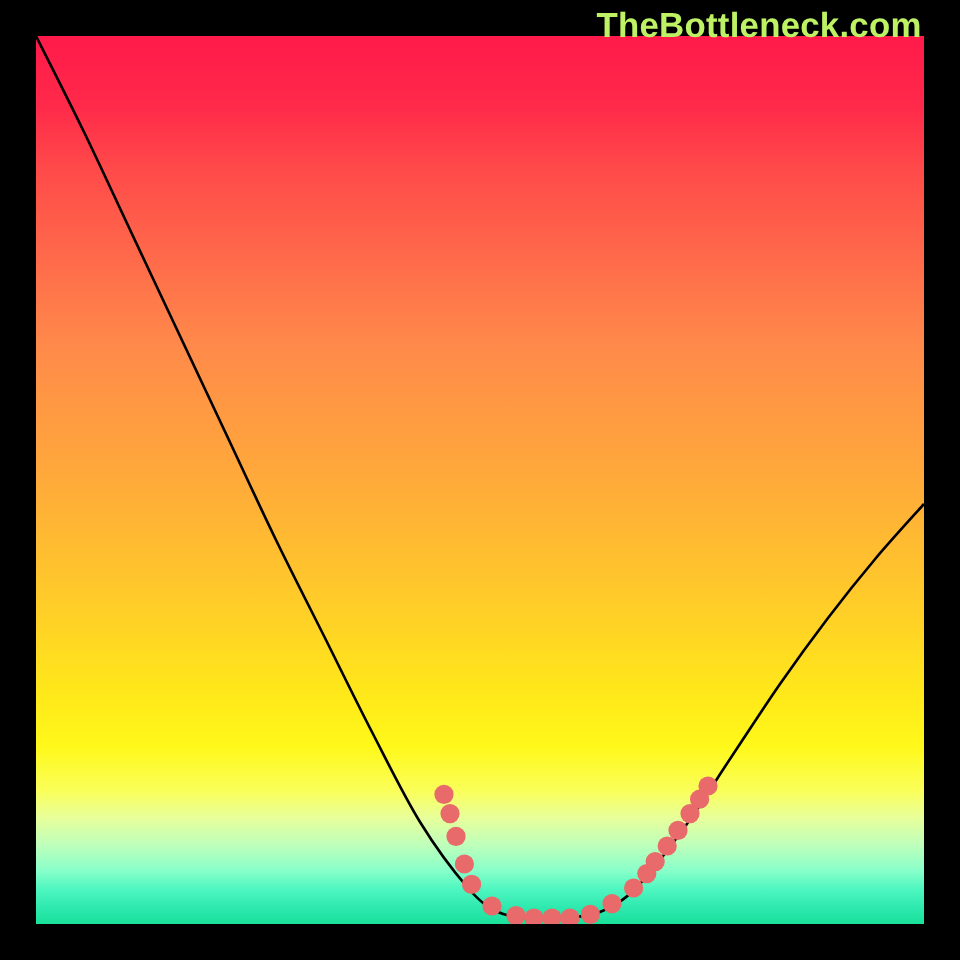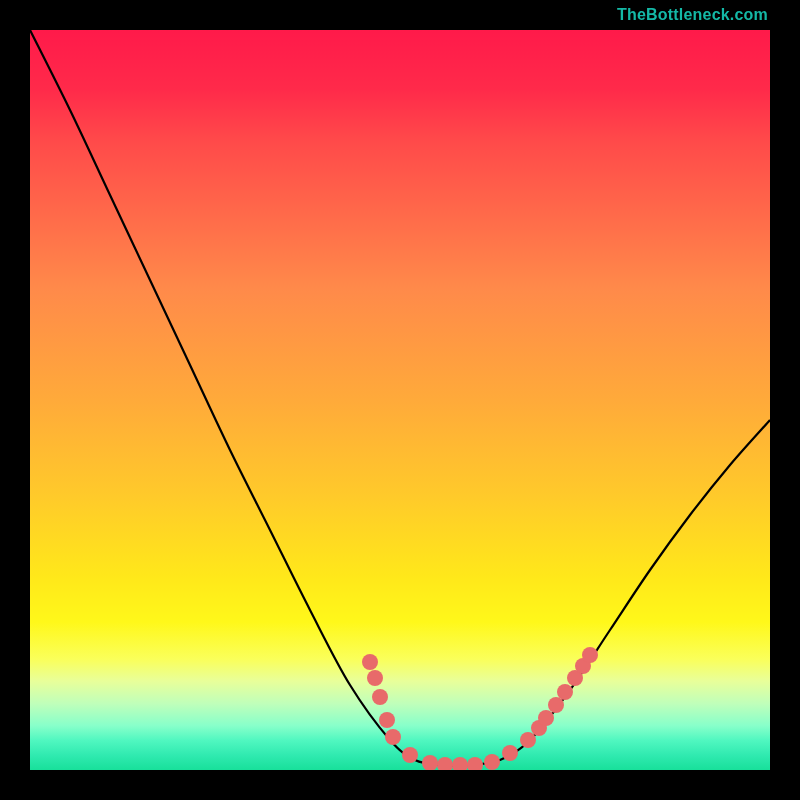--- a/index.html
+++ b/index.html
@@ -27,23 +27,23 @@
       #50f7c0 96%,
       #30eab0 98%,
       #18e09a 100%
     );
   }
   .watermark {
     position: absolute;
     top: 6px;
     right: 32px;
     font-family: Arial, Helvetica, sans-serif;
-    font-size: 16px;
+    font-size: 29px;
     font-weight: bold;
-    color: #14b8a6;
+    color: #bef264;
     letter-spacing: 0.2px;
   }
   .curve {
     position: absolute;
     left: 30px;
     top: 30px;
     width: 740px;
     height: 740px;
     pointer-events: none;
   }

